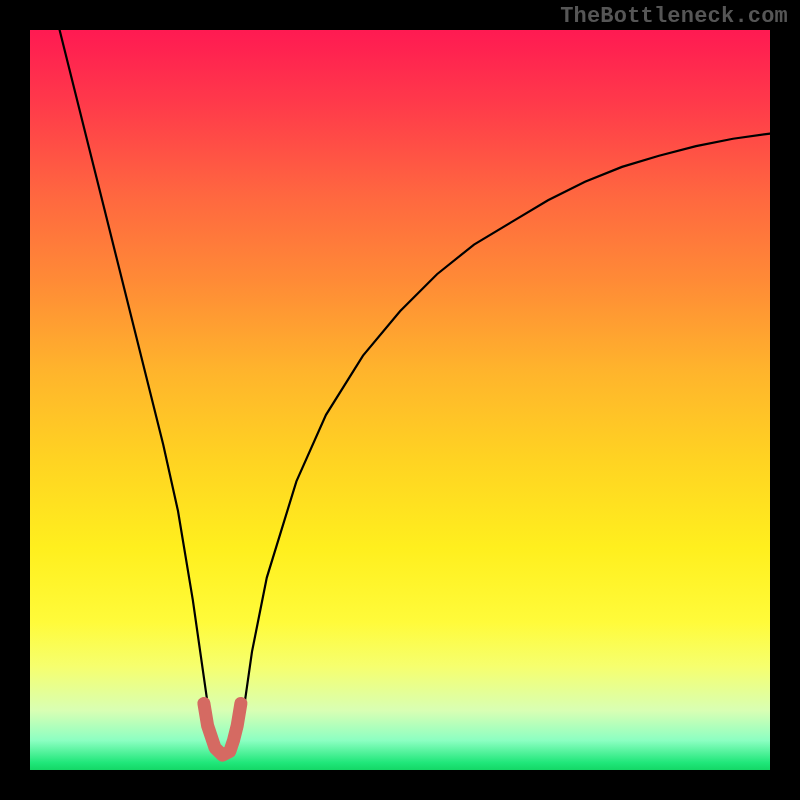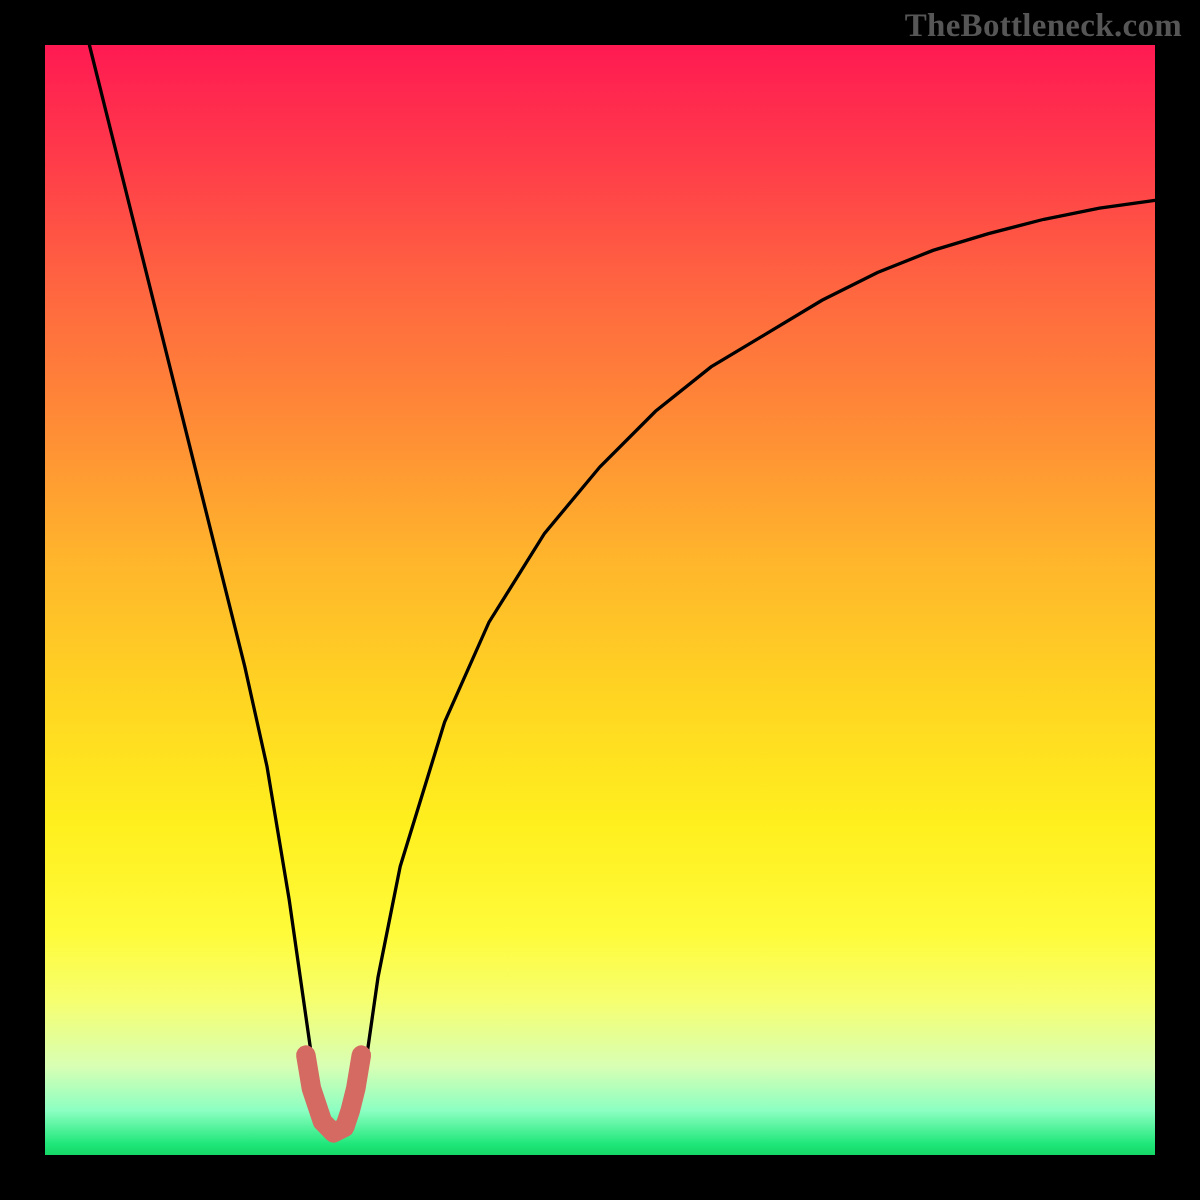--- a/index.html
+++ b/index.html
@@ -37,21 +37,21 @@
       #d8ffb4 92%,
       #8cffc2 96%,
       #20e77a 99%,
       #14d766 100%
     );
   }
   .watermark {
     position: absolute;
     top: 4px;
     right: 12px;
-    font-family: Liberation Serif, serif;
+    font-family: Liberation Mono, monospace;
     font-size: 22px;
     font-weight: 600;
     color: #565656;
     letter-spacing: 0.2px;
     user-select: none;
   }
   svg.curve {
     position: absolute;
     top: 0;
     left: 0;

